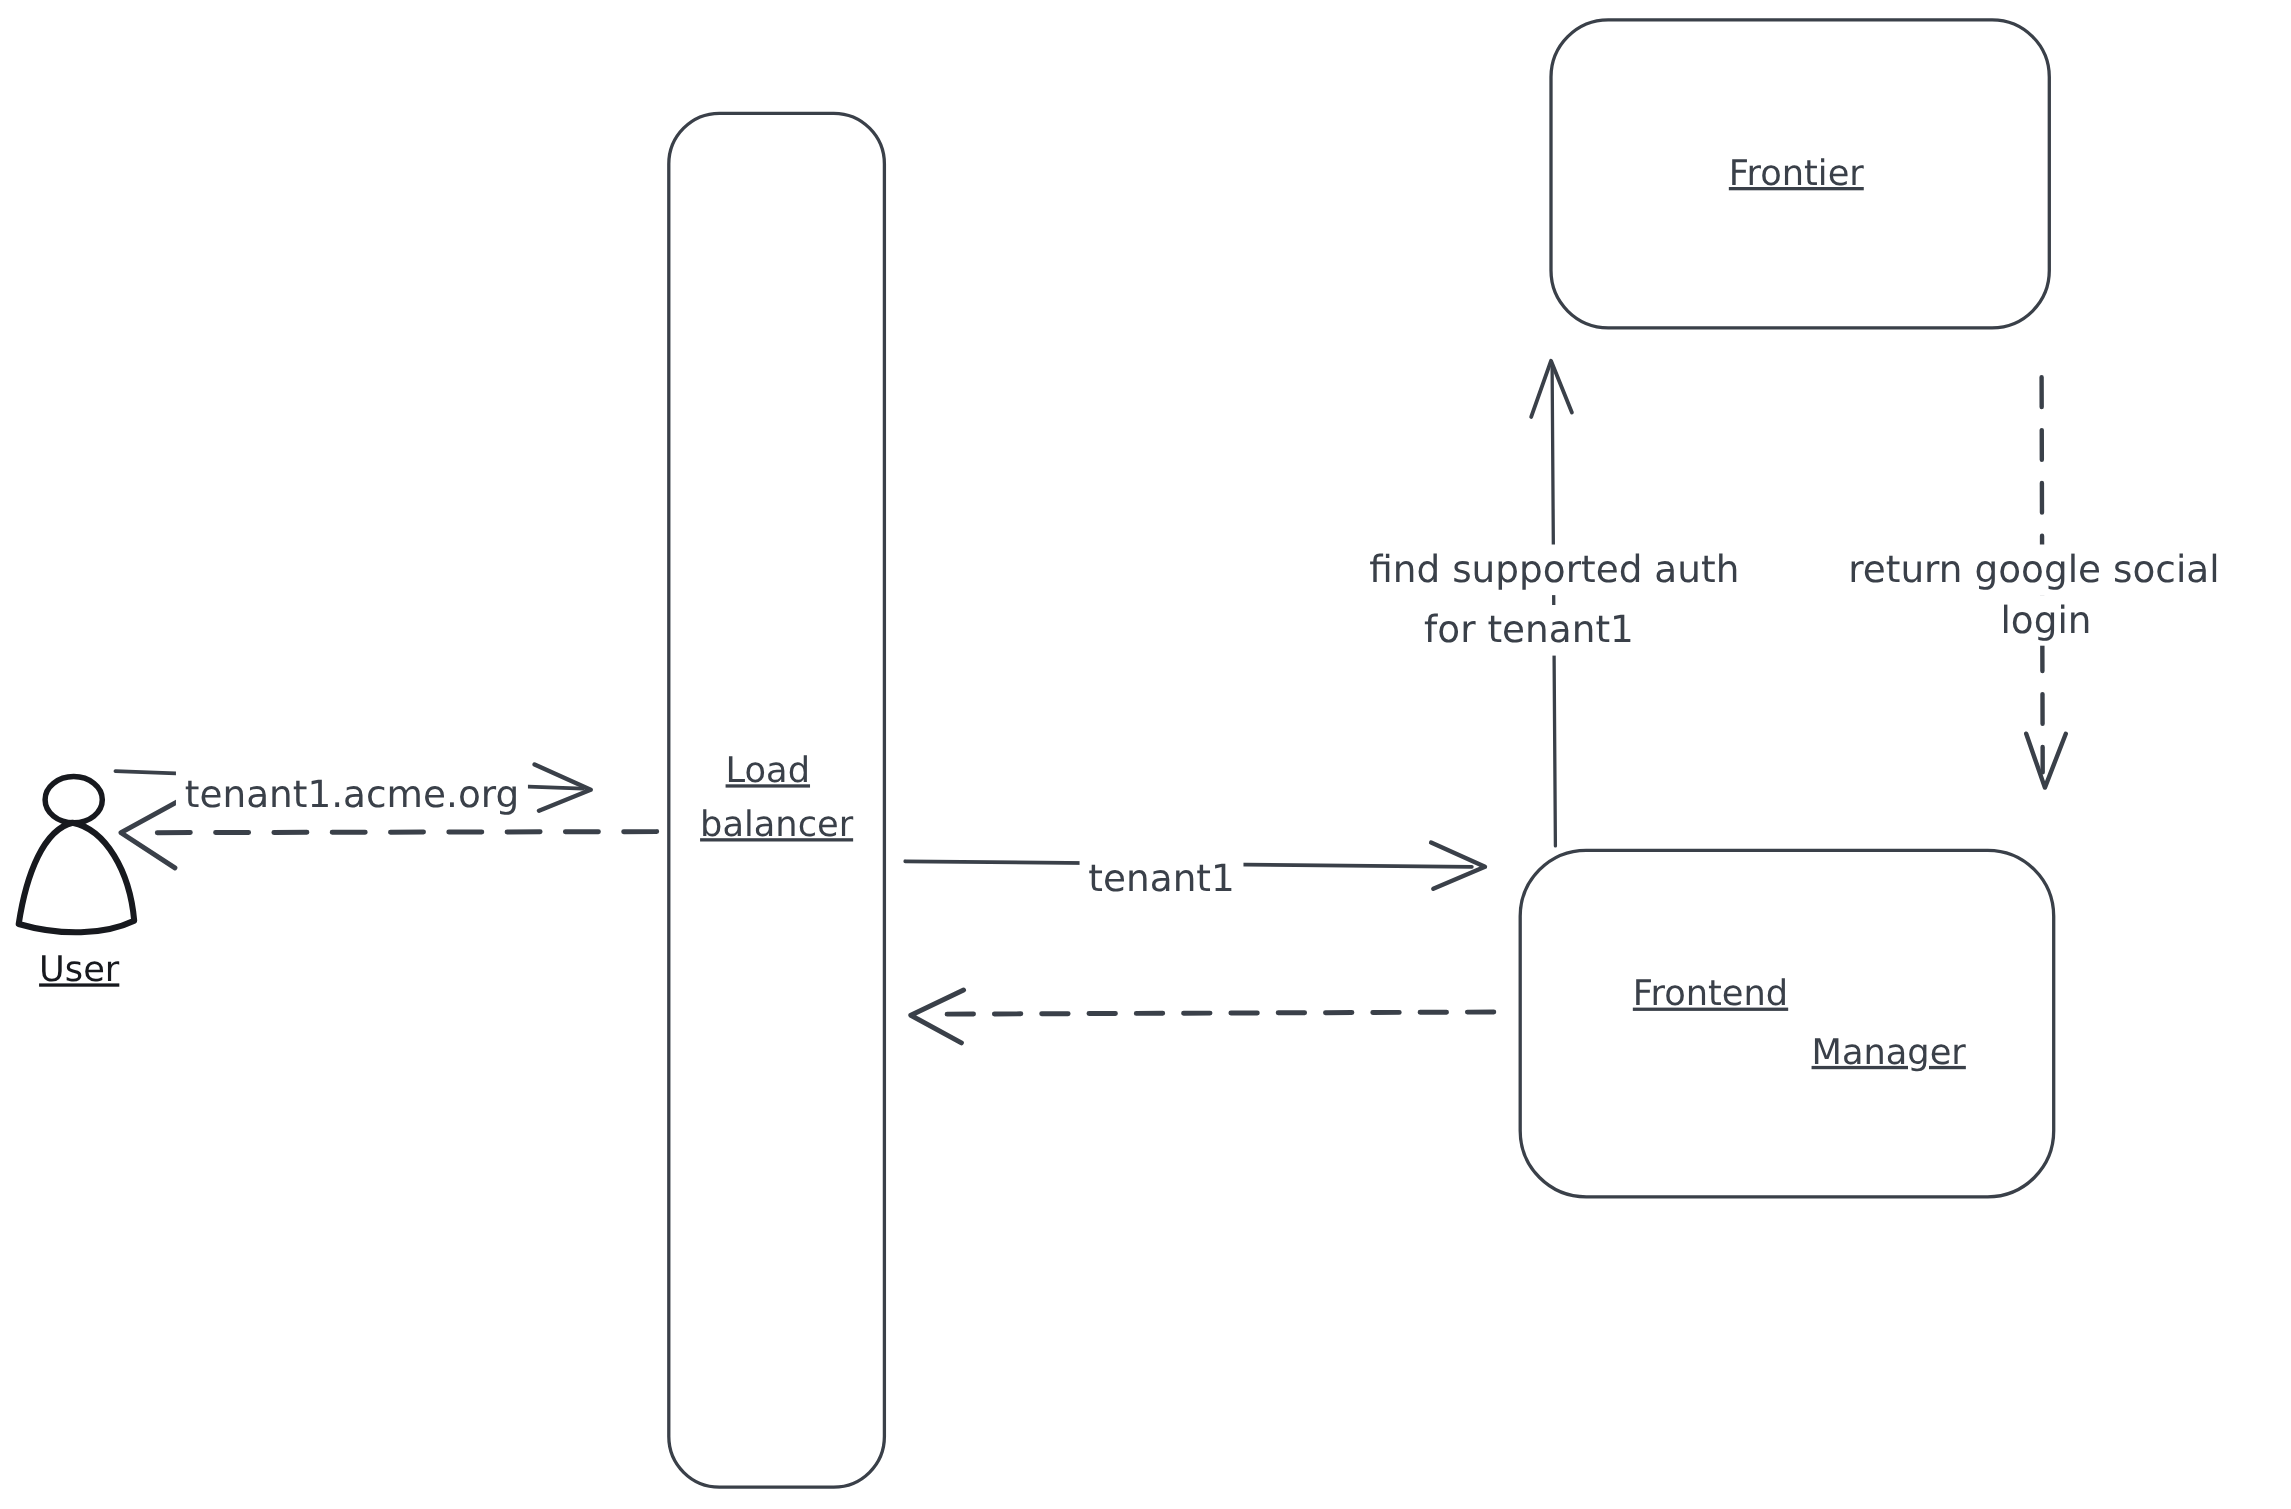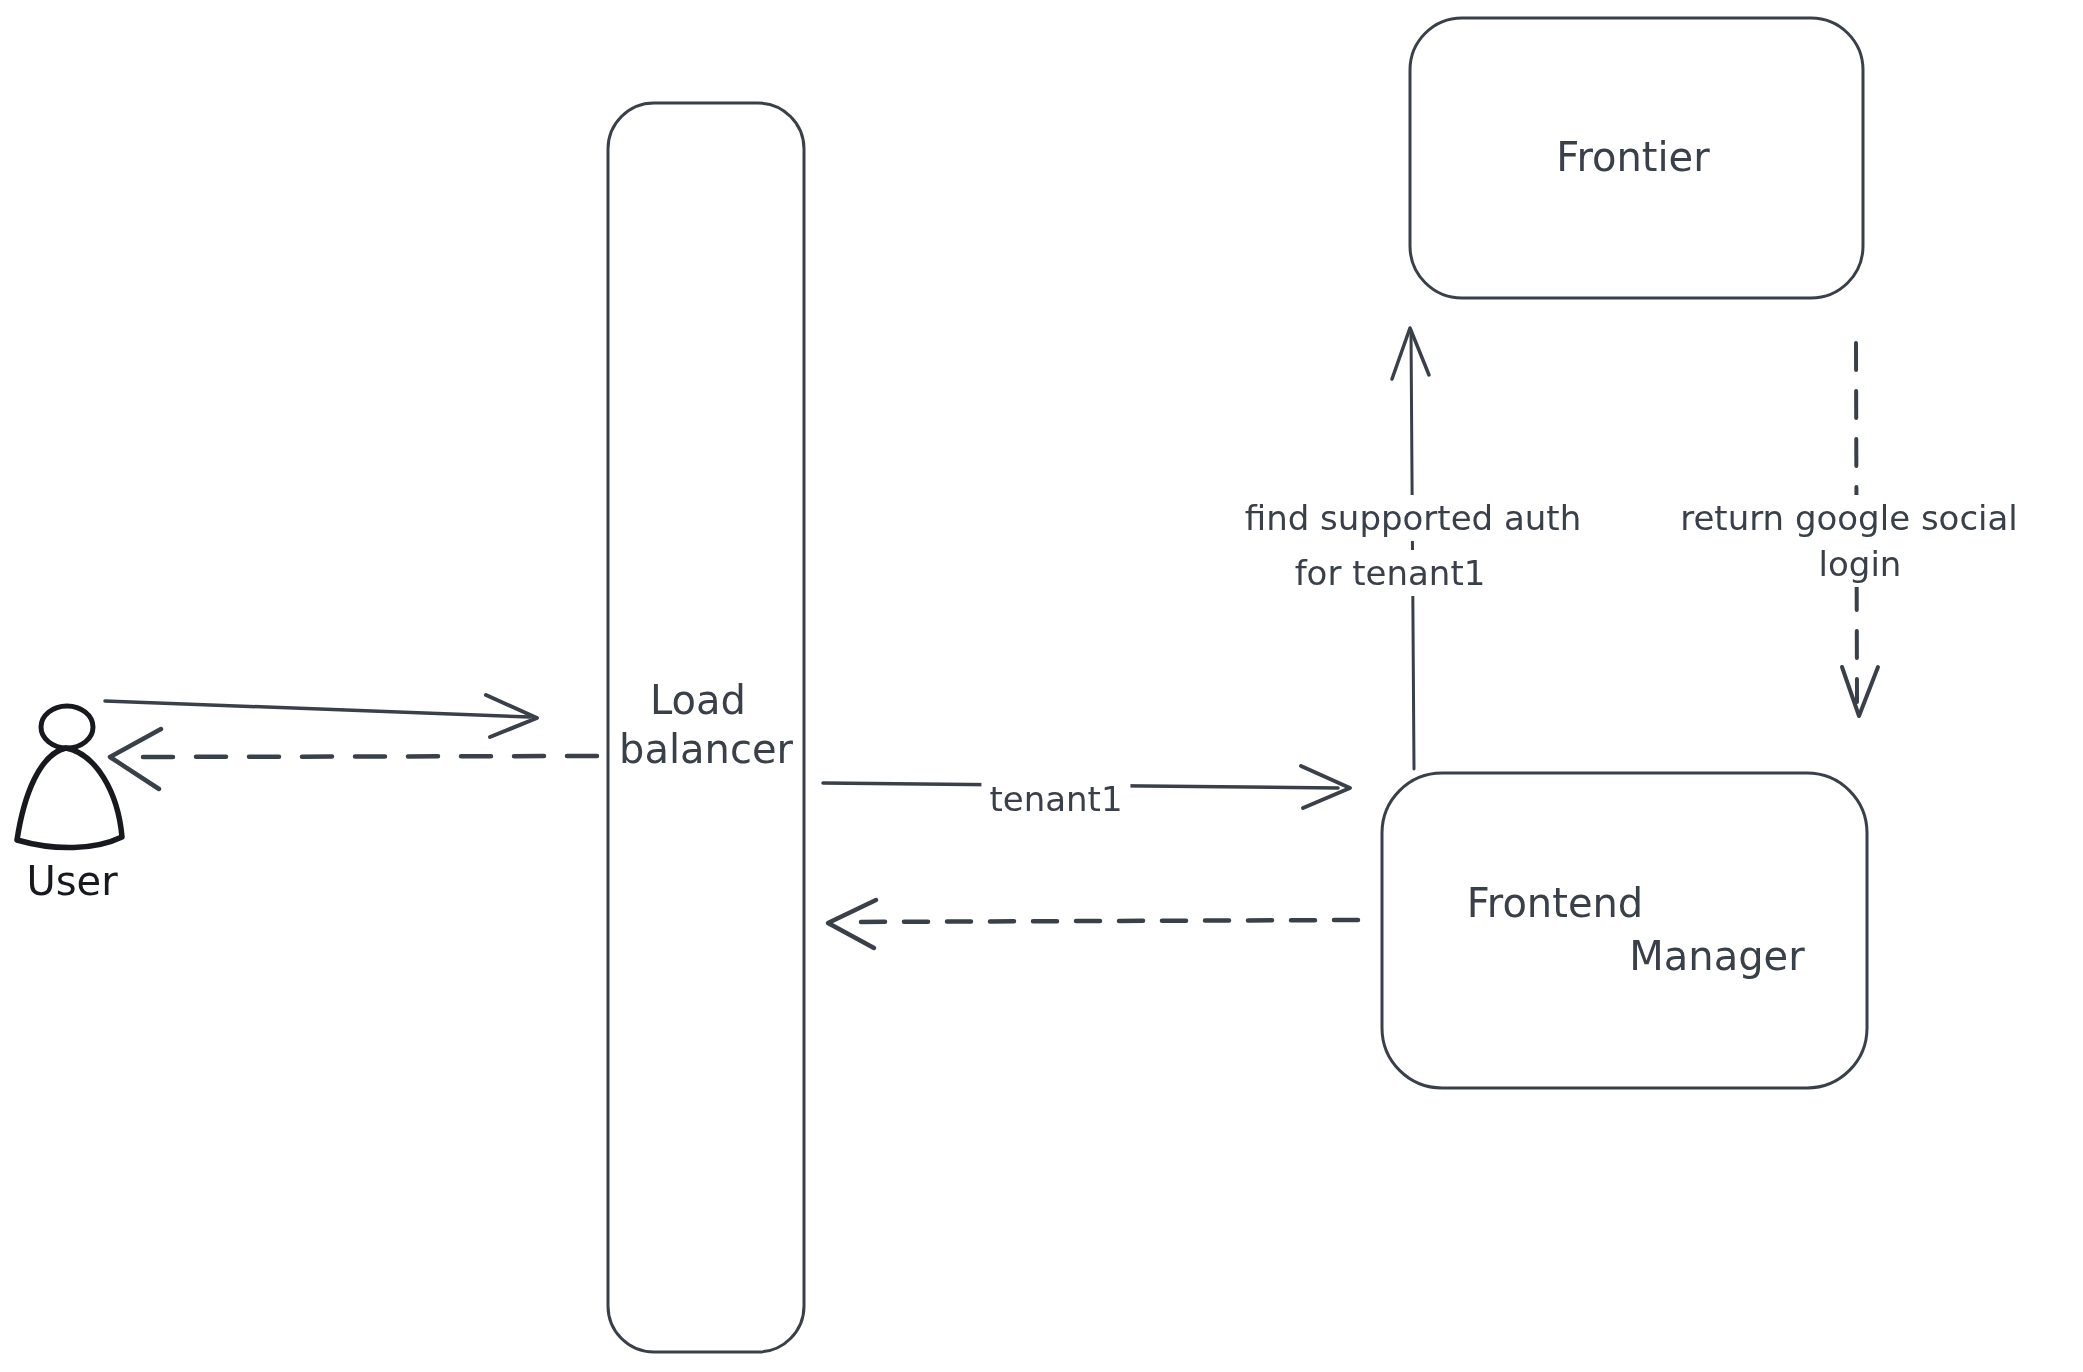--- a/index.html
+++ b/index.html
@@ -28,21 +28,21 @@
     color: var(--stroke, #3a4049);
   }
   .edge-lbl {
     font-size: 34px;
     height: 46px;
     line-height: 46px;
     background: var(--lblbg, #ffffff);
     padding: 0 8px;
     margin-top: 13px;
   }
-  .node-lbl { font-size: 40px; }
+  .node-lbl { font-size: 32px; text-decoration: underline; }
   .user-lbl { color: var(--icon, #17191e); }
 </style>
 </head>
 <body>
 
 <div class="canvas">
 
   <svg width="2083" height="1372" viewBox="0 0 2083 1372">
     <defs>
       <pattern id="hatch" patternUnits="userSpaceOnUse" width="22" height="22">
@@ -94,20 +94,21 @@
   <div class="lbl node-lbl" style="left:698px; top:700px">Load</div>
   <div class="lbl node-lbl" style="left:706px; top:749px">balancer</div>
 
   <div class="lbl node-lbl" style="left:1633px; top:157px">Frontier</div>
 
   <div class="lbl node-lbl" style="left:1555px; top:903px">Frontend</div>
   <div class="lbl node-lbl" style="left:1717px; top:956px">Manager</div>
 
   <div class="lbl node-lbl user-lbl" style="left:72px; top:881px">User</div>
 
+  <div class="lbl edge-lbl" style="left:320px; top:710px">tenant1.acme.org</div>
 
   <div class="lbl edge-lbl" style="left:1056px; top:786px">tenant1</div>
 
 
   <div class="lbl edge-lbl" style="left:1413px; top:505px">find supported auth</div>
   <div class="lbl edge-lbl" style="left:1390px; top:560px">for tenant1</div>
 
   <div class="lbl edge-lbl" style="left:1849px; top:505px">return google social</div>
   <div class="lbl edge-lbl" style="left:1860px; top:551px">login</div>
 

